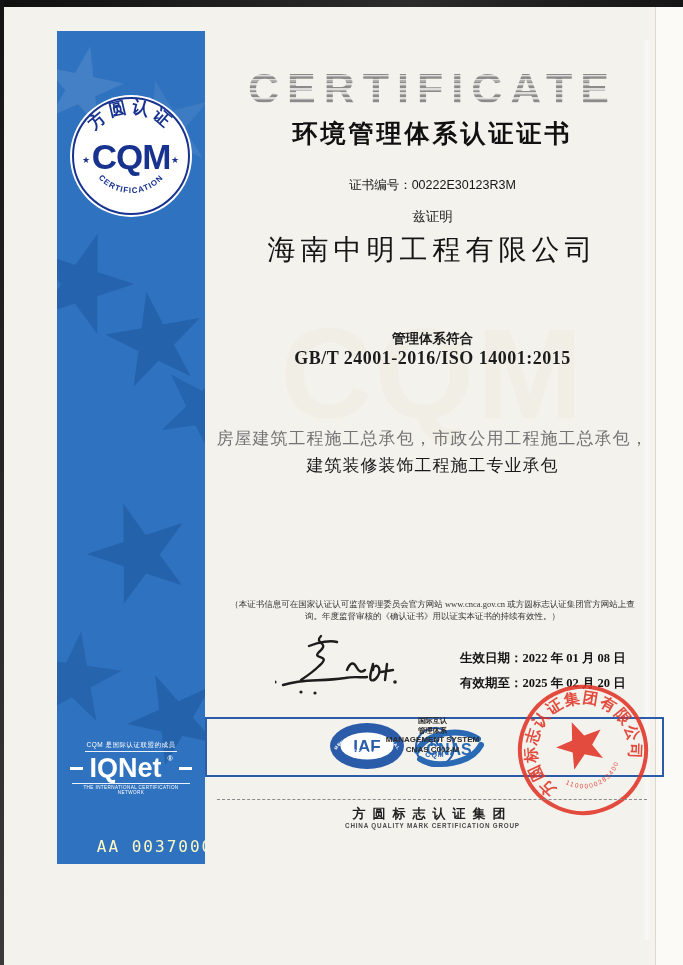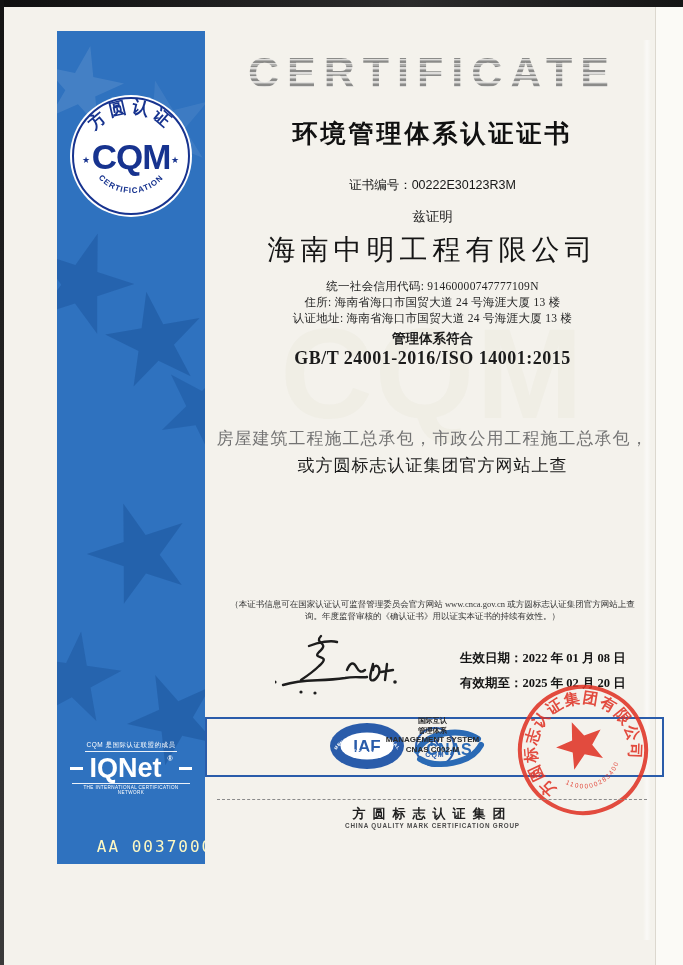--- a/index.html
+++ b/index.html
@@ -22,21 +22,21 @@
   .iqnet-reg{font-size:7px;vertical-align:top;position:relative;top:-9px;}
   .iqnet-sub{margin:1px auto 0;font-size:4.6px;letter-spacing:.4px;border-top:1px solid rgba(255,255,255,.9);width:118px;padding-top:1px;}
   .strip-serial{position:absolute;left:0;top:806px;width:148px;text-align:center;
     font-family:"DejaVu Sans Mono",monospace;font-size:16px;letter-spacing:2px;color:#fef9c3;margin-left:24px;}
 
   
   .main{position:absolute;left:205px;top:0;width:455px;height:965px;}
   .main>div{position:absolute;left:0;width:455px;text-align:center;}
   .wm-cqm{top:300px;font-family:"Liberation Sans",sans-serif;font-weight:bold;font-size:128px;
     color:#edebe1;letter-spacing:2px;opacity:.55;}
-  .certificate-wm{top:48px;font-family:"Liberation Sans",sans-serif;font-weight:bold;font-size:43px;letter-spacing:8px;
+  .certificate-wm{top:64px;font-family:"Liberation Sans",sans-serif;font-weight:bold;font-size:43px;letter-spacing:8px;
     background:repeating-linear-gradient(180deg,#8b8b89 0 1.5px,#dedddb 1.5px 3px,#aeaeac 3px 4.5px);
     -webkit-background-clip:text;background-clip:text;color:transparent;}
   .title{top:117px;font-family:"Liberation Sans",sans-serif;font-weight:bold;font-size:25px;letter-spacing:3px;color:#111;}
   .certno{top:177px;font-family:"Liberation Sans",sans-serif;font-size:12.5px;color:#161616;}
   .certify{top:208px;font-size:13.5px;}
   .company{top:231px;font-size:28px;letter-spacing:5px;color:#151515;}
   .info{top:278px;font-size:11.5px;line-height:16px;color:#242424;letter-spacing:.3px;}
   .conform{top:330px;font-family:"Liberation Sans",sans-serif;font-weight:bold;font-size:13.5px;}
   .standard{top:348px;font-weight:bold;font-size:18px;letter-spacing:.5px;}
   .scope-label{top:404px;font-family:"Liberation Sans",sans-serif;font-weight:bold;font-size:13.5px;}
@@ -115,29 +115,24 @@
 
     <div class="wm-cqm">CQM</div>
 
     <div class="certificate-wm">CERTIFICATE</div>
     <div class="title">环境管理体系认证证书</div>
     <div class="certno">
       <span>证书编号：</span><span>00222E30123R3M</span>
     </div>
     <div class="certify">兹证明</div>
     <div class="company">海南中明工程有限公司</div>
-    <div class="info">
-      <div>统一社会信用代码: 91460000747777109N</div>
-      <div>住所: 海南省海口市国贸大道 24 号海涯大厦 13 楼</div>
-      <div>认证地址: 海南省海口市国贸大道 24 号海涯大厦 13 楼</div>
-    </div>
     <div class="conform">管理体系符合</div>
     <div class="standard">GB/T 24001-2016/ISO 14001:2015</div>
     <div class="scope1">房屋建筑工程施工总承包，市政公用工程施工总承包，</div>
-    <div class="scope2">或方圆标志认证集团官方网站上查</div>
+    <div class="scope2">建筑装修装饰工程施工专业承包</div>
     <div class="disclaimer">
       <div>（本证书信息可在国家认证认可监督管理委员会官方网站 www.cnca.gov.cn 或方圆标志认证集团官方网站上查</div>
       <div>询。年度监督审核的《确认证书》用以证实本证书的持续有效性。）</div>
     </div>
 
     <svg class="signature" viewBox="0 0 155 78">
       <g fill="none" stroke="#1d1d1d" stroke-width="2.4" stroke-linecap="round">
         <path d="M46,6 C38,14 56,12 44,22 C36,30 58,24 44,36 C38,42 32,46 26,50"></path>
         <path d="M34,16 C44,12 56,10 62,12"></path>
         <path d="M8,55 C30,48 44,52 70,48 C80,46 88,48 92,47"></path>

